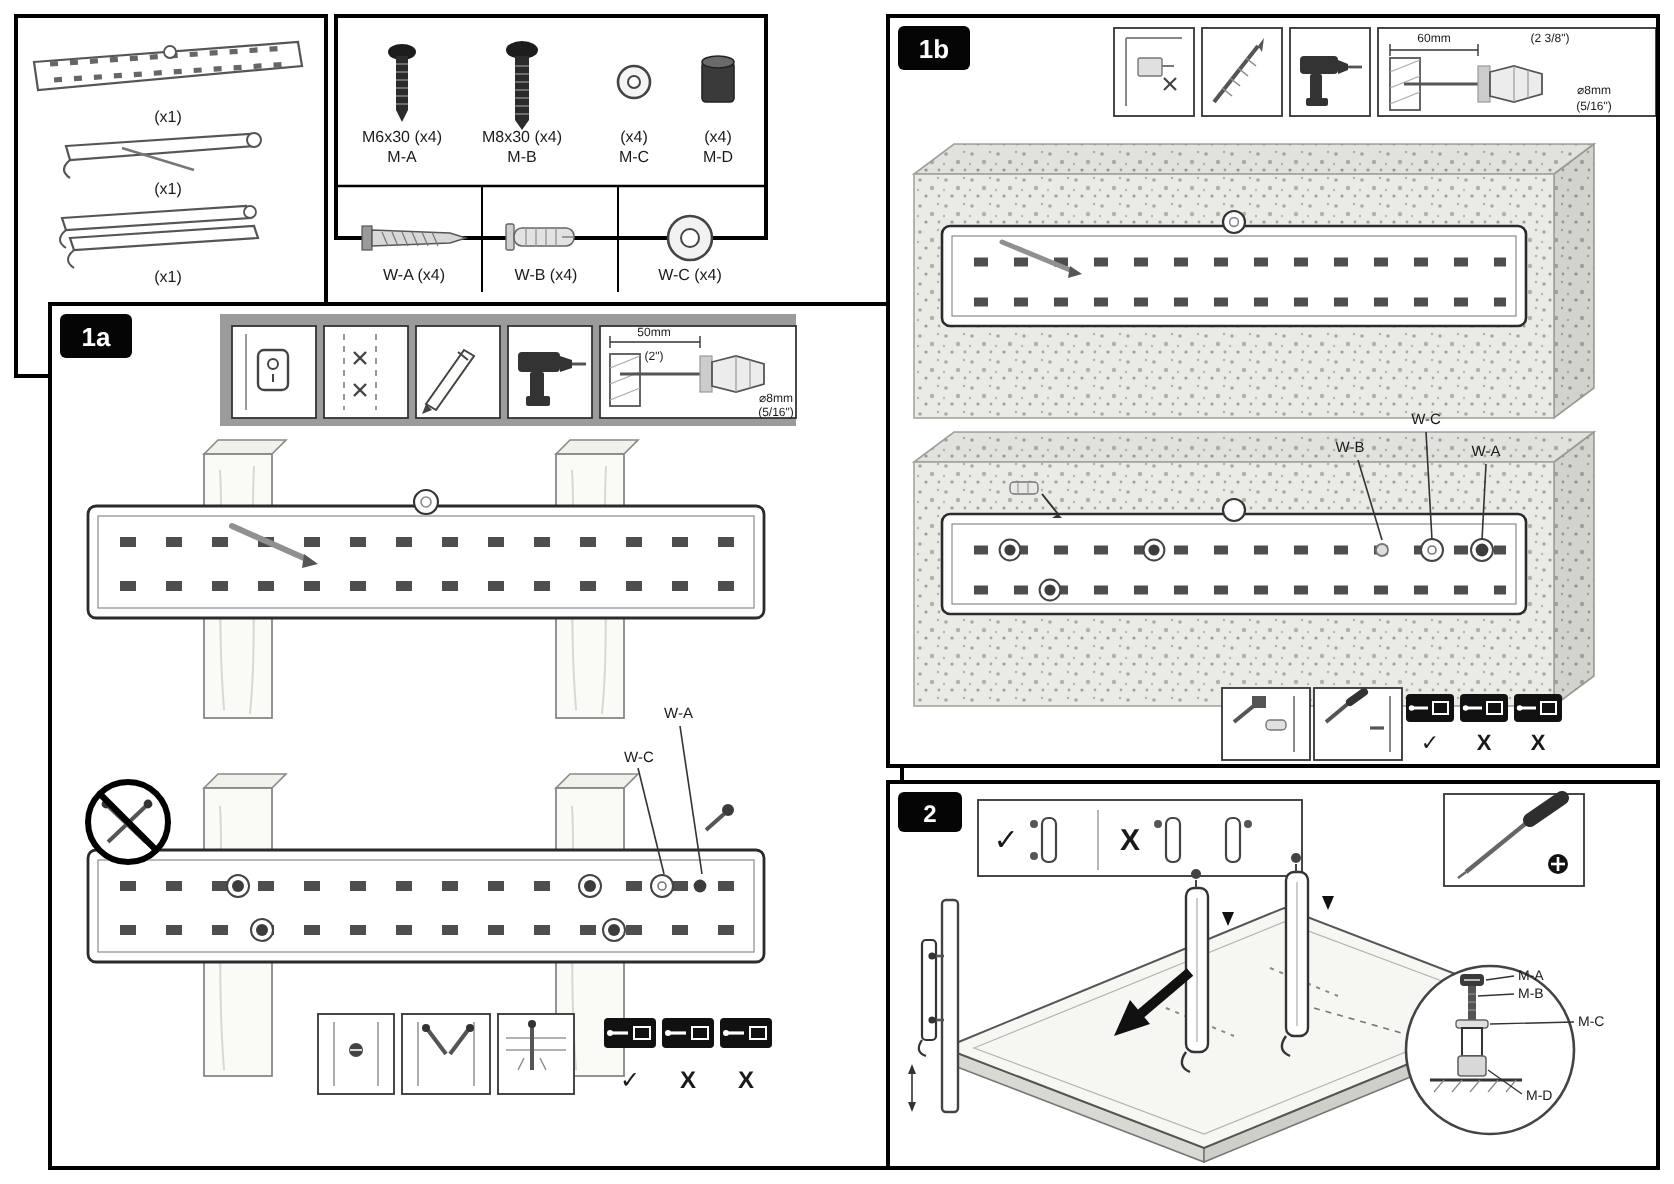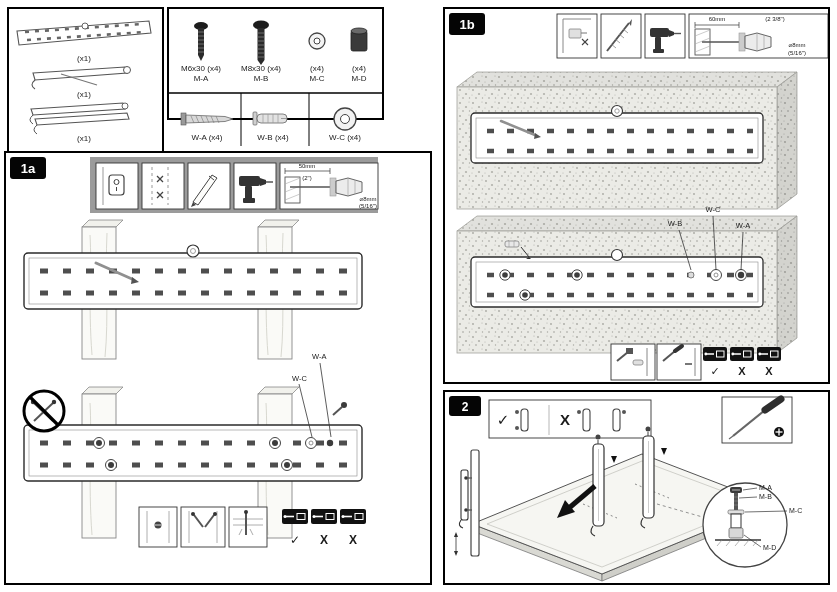--- a/index.html
+++ b/index.html
@@ -128,21 +128,21 @@
       <text class="lbl" x="104" y="131" text-anchor="middle">W-B (x4)</text>
 
       <g>
         <circle cx="176" cy="110" r="11" fill="#f2f2f2" stroke="#444" stroke-width="1.3"></circle>
         <circle cx="176" cy="110" r="4.5" fill="#fff" stroke="#444" stroke-width="1"></circle>
       </g>
       <text class="lbl" x="176" y="131" text-anchor="middle">W-C (x4)</text>
     </svg>
   </div>
 
-  <div class="panel" style="left:4px;top:151px;width:428px;height:434px">
+  <div class="panel" style="left:24px;top:151px;width:428px;height:434px">
     <svg width="373" height="430" viewBox="0 0 373 430">
 
       <rect x="84" y="4" width="288" height="56" fill="#9b9b9b"></rect>
       <rect x="4" y="4" width="36" height="22" rx="3" fill="#050505"></rect>
       <text class="steplabel" x="22" y="20" text-anchor="middle">1a</text>
 
       <g>
         <rect x="90" y="10" width="42" height="46" fill="#fff" stroke="#333" stroke-width="0.9"></rect>
         <line x1="97" y1="14" x2="97" y2="52" stroke="#999" stroke-width="1"></line>
         <rect x="103" y="22" width="15" height="20" rx="3" fill="#fff" stroke="#444" stroke-width="1.2"></rect>

